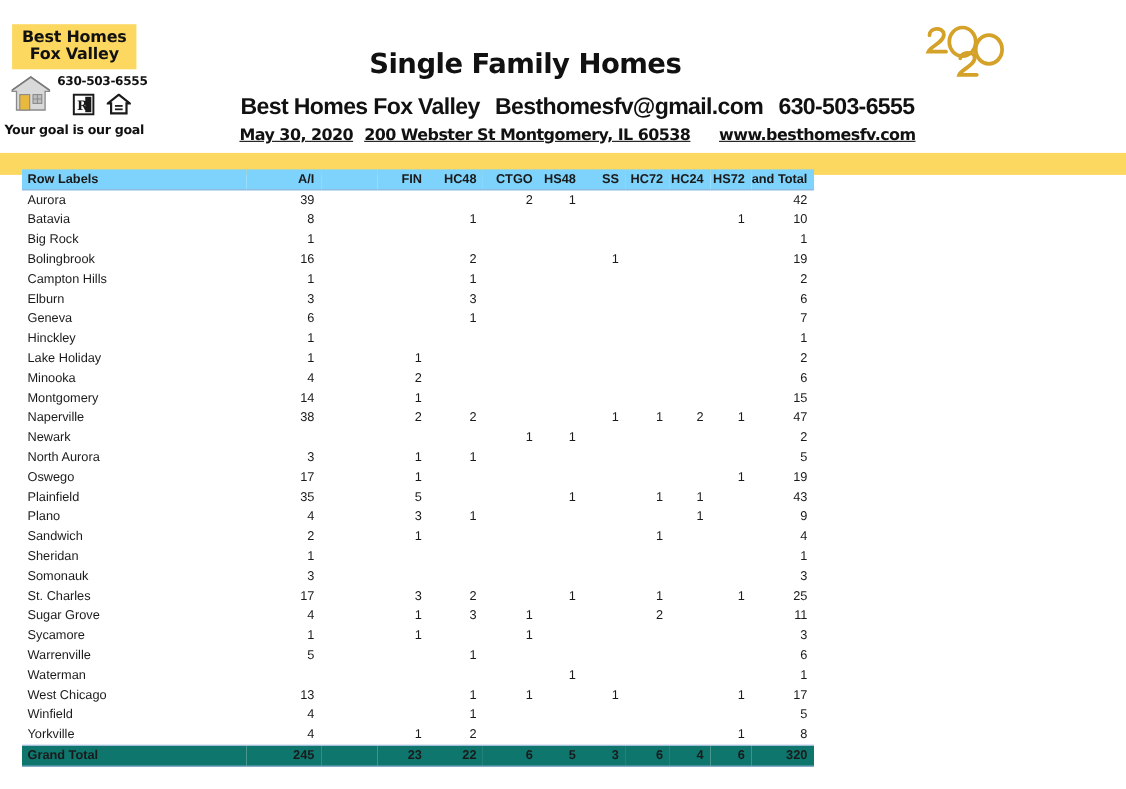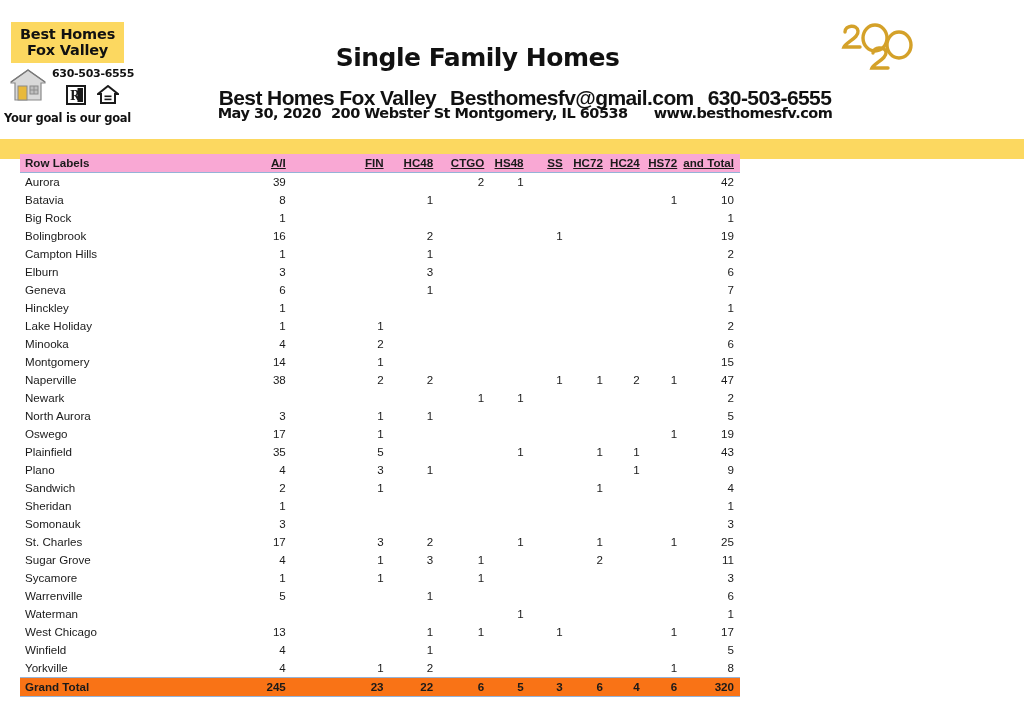--- a/index.html
+++ b/index.html
@@ -104,28 +104,29 @@
     font-family: Liberation Sans, sans-serif;
     font-weight: bold;
     font-size: 21px;
     letter-spacing: -0.6px;
     color: #111;
     white-space: nowrap;
   }
   .title-line2 .sp { display: inline-block; width: 14px; }
   .title-line3 {
     position: absolute;
-    left: 130px; width: 790px; top: 105px;
+    left: 130px; width: 790px; top: 115px;
     text-align: center;
     font-family: "DejaVu Sans", sans-serif;
     font-weight: bold;
     font-size: 14.5px;
     letter-spacing: -0.5px;
     color: #111;
     white-space: nowrap;
+    text-decoration: underline;
   }
   .title-line3 .sp { display: inline-block; width: 10px; }
   .title-line3 .spbig { display: inline-block; width: 26px; }
 
   
   .year-mark {
     position: absolute;
     right: 26px; top: 18px;
     width: 80px; height: 62px;
   }
@@ -151,38 +152,38 @@
     font-size: 11.6px;
     color: #1a1a1a;
   }
   table.pivot th, table.pivot td {
     padding: 0;
     height: 18px;
     line-height: 18px;
     white-space: nowrap;
   }
   thead th {
-    background: #f9a8d4;
+    background: #7dd3fc;
     font-weight: bold;
     font-size: 11.6px;
     border-bottom: 1.3px solid #95b3d7;
   }
   thead th.lbl { text-align: left; padding-left: 5px; }
-  thead th.num { text-align: right; padding-right: 6px; text-decoration: underline; }
+  thead th.num { text-align: right; padding-right: 6px; }
 
   tbody td.lbl {
     text-align: left;
     padding-left: 5px;
   }
   tbody td.num {
     text-align: right;
     padding-right: 6px;
   }
   tr.grand td {
-    background: #f97316;
+    background: #0f766e;
     font-weight: bold;
     border-top: 1.3px solid #95b3d7;
     border-bottom: 1.3px solid #95b3d7;
   }
 
   
   col.c-label { width: 225px; }
   col.c-ai    { width: 75px; }
   col.c-gap   { width: 60px; }
   col.c-fin   { width: 50px; }

